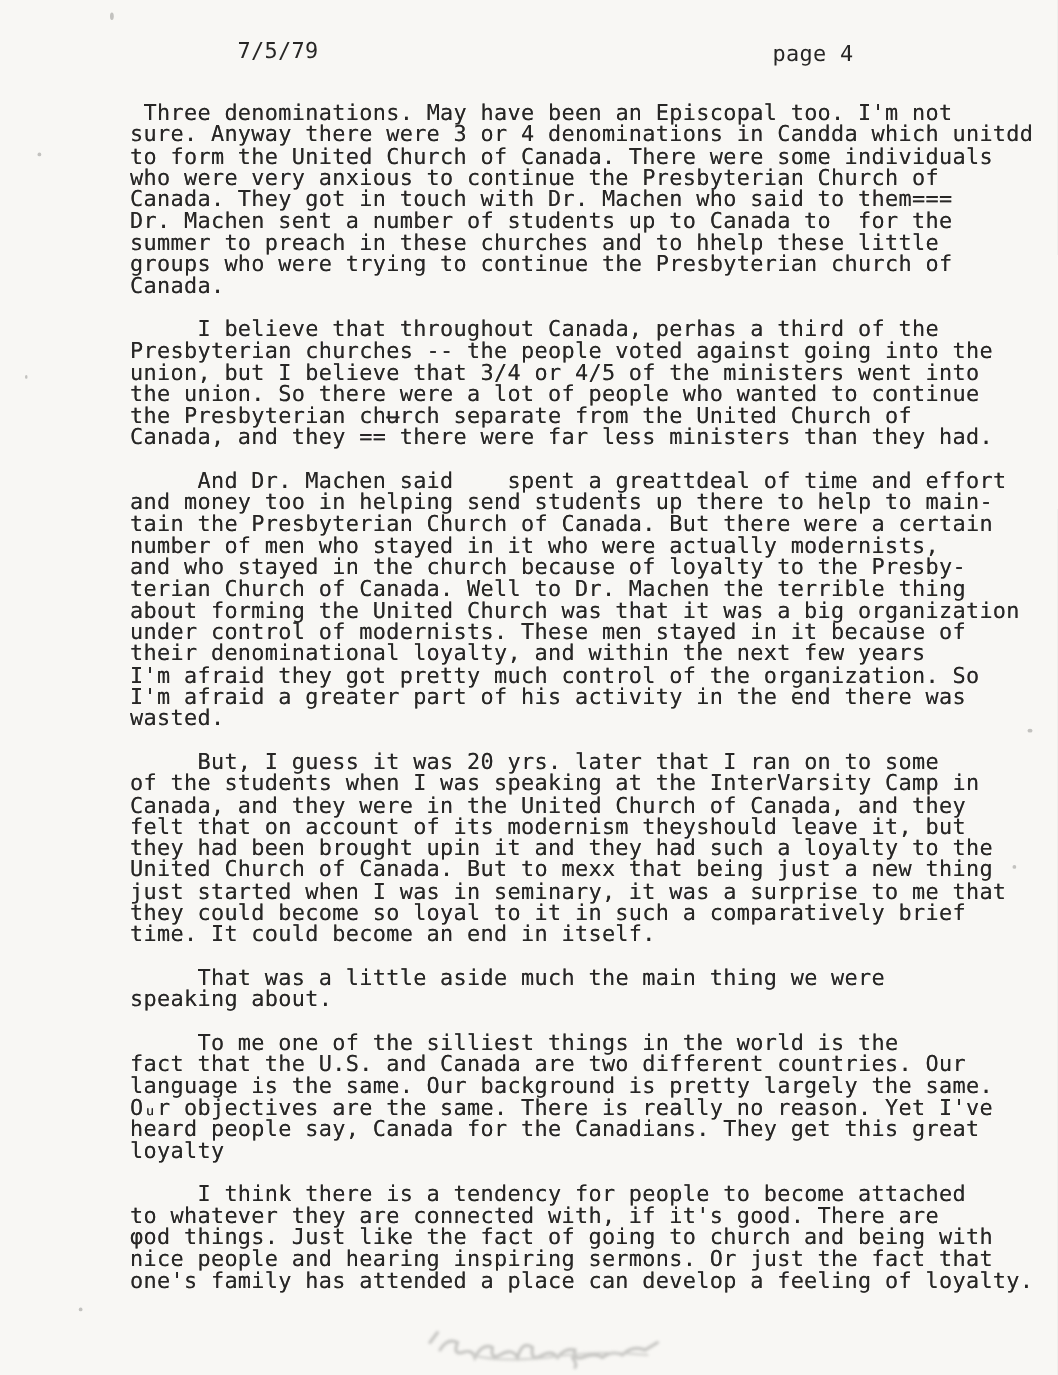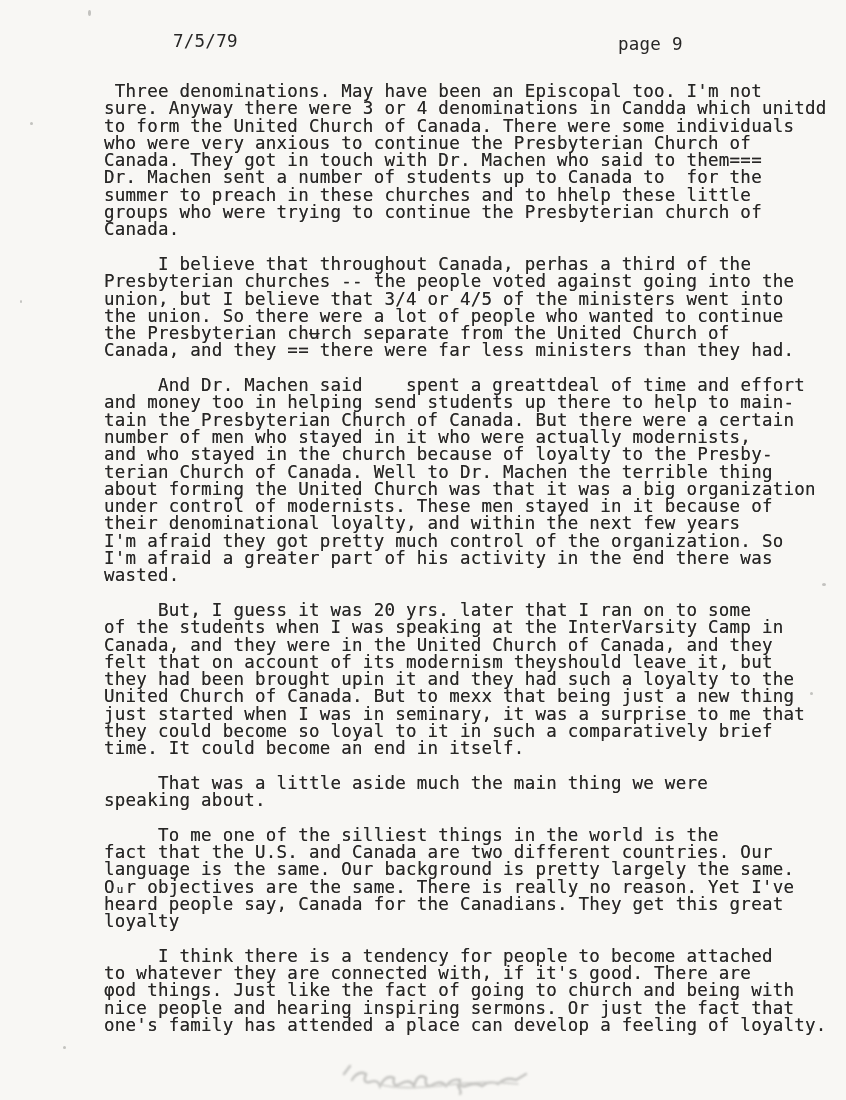--- a/index.html
+++ b/index.html
@@ -14,21 +14,21 @@
   }
   .header {
     position: absolute;
     top: 31px;
     left: 0;
     width: 100%;
     height: 22px;
     font-size: 17.5px;
     letter-spacing: 0.25px;
   }
-  .date   { position: absolute; left: 173px; top: 0; }
+  .date   { position: absolute; left: 190px; top: 0; }
   .pageno { position: absolute; left: 618px; top: 3px; }
   .body-text {
     position: absolute;
     top: 83px;
     left: 68px;
     width: 760px;
     margin-left: 36px;
   }
   .para {
     white-space: pre-wrap;
@@ -54,21 +54,21 @@
     opacity: 0.5;
   }
 </style>
 </head>
 <body>
 
 <div class="sheet">
 
   <div class="header">
     <span class="date">7/5/79</span>
-    <span class="pageno">page 9</span>
+    <span class="pageno">page 4</span>
   </div>
 
   <div class="body-text">
     <div class="para"> Three denominations. May have been an Episcopal too. I'm not
 sure. Anyway there were 3 or 4 denominations in Candda which unitdd
 to form the United Church of Canada. There were some individuals
 who were very anxious to continue the Presbyterian Church of
 Canada. They got in touch with Dr. Machen who said to them===
 Dr. Machen sent a number of students up to Canada to  for the
 summer to preach in these churches and to hhelp these little

